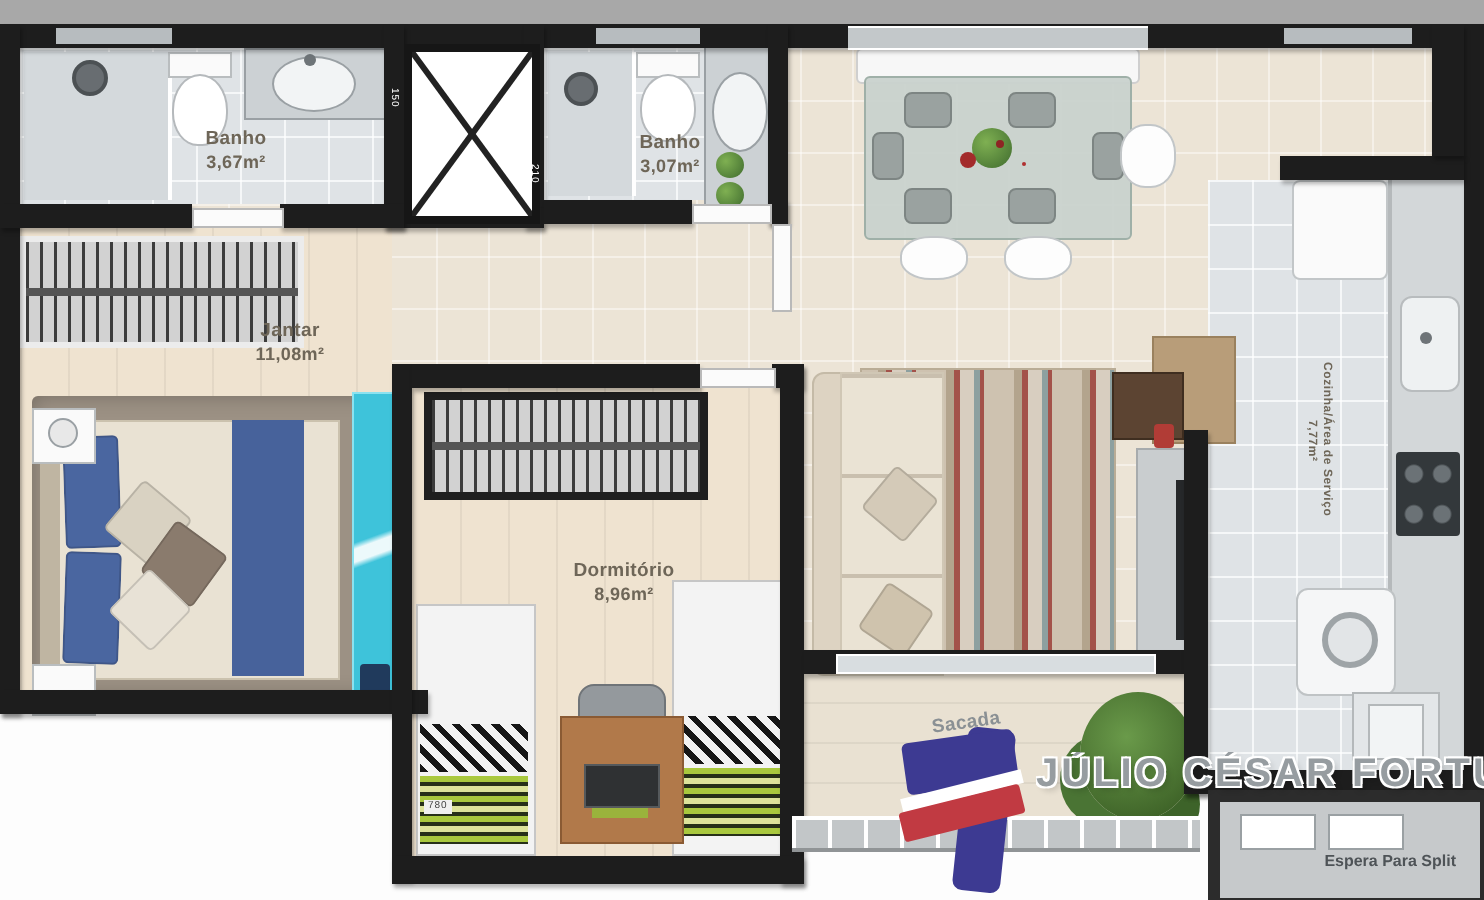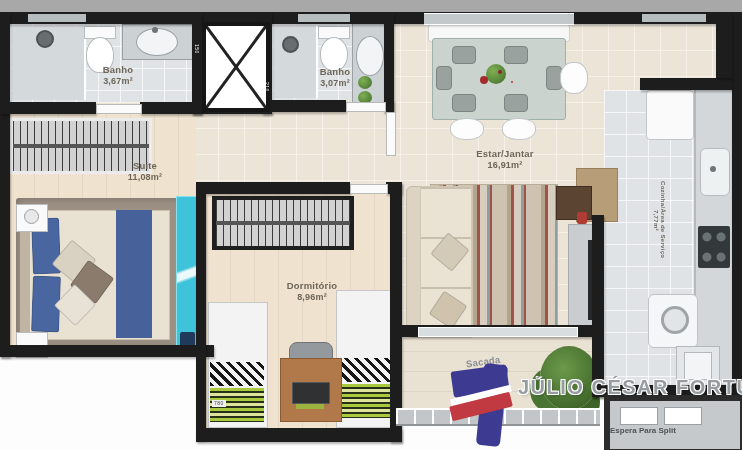--- a/index.html
+++ b/index.html
@@ -191,38 +191,34 @@
   <div id="shaft" style="left:202px;top:22px;width:60px;height:82px;">
     <svg width="60" height="82" viewBox="0 0 60 82">
       <line x1="0" y1="0" x2="60" y2="82" stroke="#222" stroke-width="3"></line>
       <line x1="60" y1="0" x2="0" y2="82" stroke="#222" stroke-width="3"></line>
     </svg>
   </div>
 
   <div class="abs" style="left:604px;top:395px;width:130px;height:48px;z-index:12;background:#c6c9cb;border:6px solid #2c2c2c;">
     <div class="abs" style="left:10px;top:6px;width:36px;height:16px;background:#fff;border:1px solid #9aa0a3;"></div>
     <div class="abs" style="left:54px;top:6px;width:36px;height:16px;background:#fff;border:1px solid #9aa0a3;"></div>
-    <div class="abs" style="left:0;top:25px;width:118px;text-align:left;font-size:8px;font-weight:700;color:#4e5357;">Espera Para Split</div>
+    <div class="abs" style="left:0;top:25px;width:118px;text-align:right;font-size:8px;font-weight:700;color:#4e5357;">Espera Para Split</div>
   </div>
 
   <div class="rlabel" style="left:76px;top:64px;width:84px;">
     <span>Banho</span>
     <span class="area">3,67m²</span>
   </div>
   <div class="rlabel" style="left:300px;top:66px;width:70px;">
     <span>Banho</span>
     <span class="area">3,07m²</span>
   </div>
   <div class="rlabel" style="left:100px;top:160px;width:90px;">
-    <span>Suite</span>
+    <span>Jantar</span>
     <span class="area">11,08m²</span>
-  </div>
-  <div class="rlabel" style="left:455px;top:148px;width:100px;">
-    <span>Estar/Jantar</span>
-    <span class="area">16,91m²</span>
   </div>
   <div class="rlabel" style="left:264px;top:280px;width:96px;">
     <span>Dormitório</span>
     <span class="area">8,96m²</span>
   </div>
   <div class="rlabel vlabel" style="left:640px;top:130px;width:26px;height:180px;font-size:6px;letter-spacing:.3px;">
     <span>Cozinha/Área de Serviço</span>
     <span class="area" style="font-size:6px;">7,77m²</span>
   </div>
   <div class="rlabel" style="left:444px;top:356px;width:80px;color:#8a9094;transform:rotate(-8deg);">

